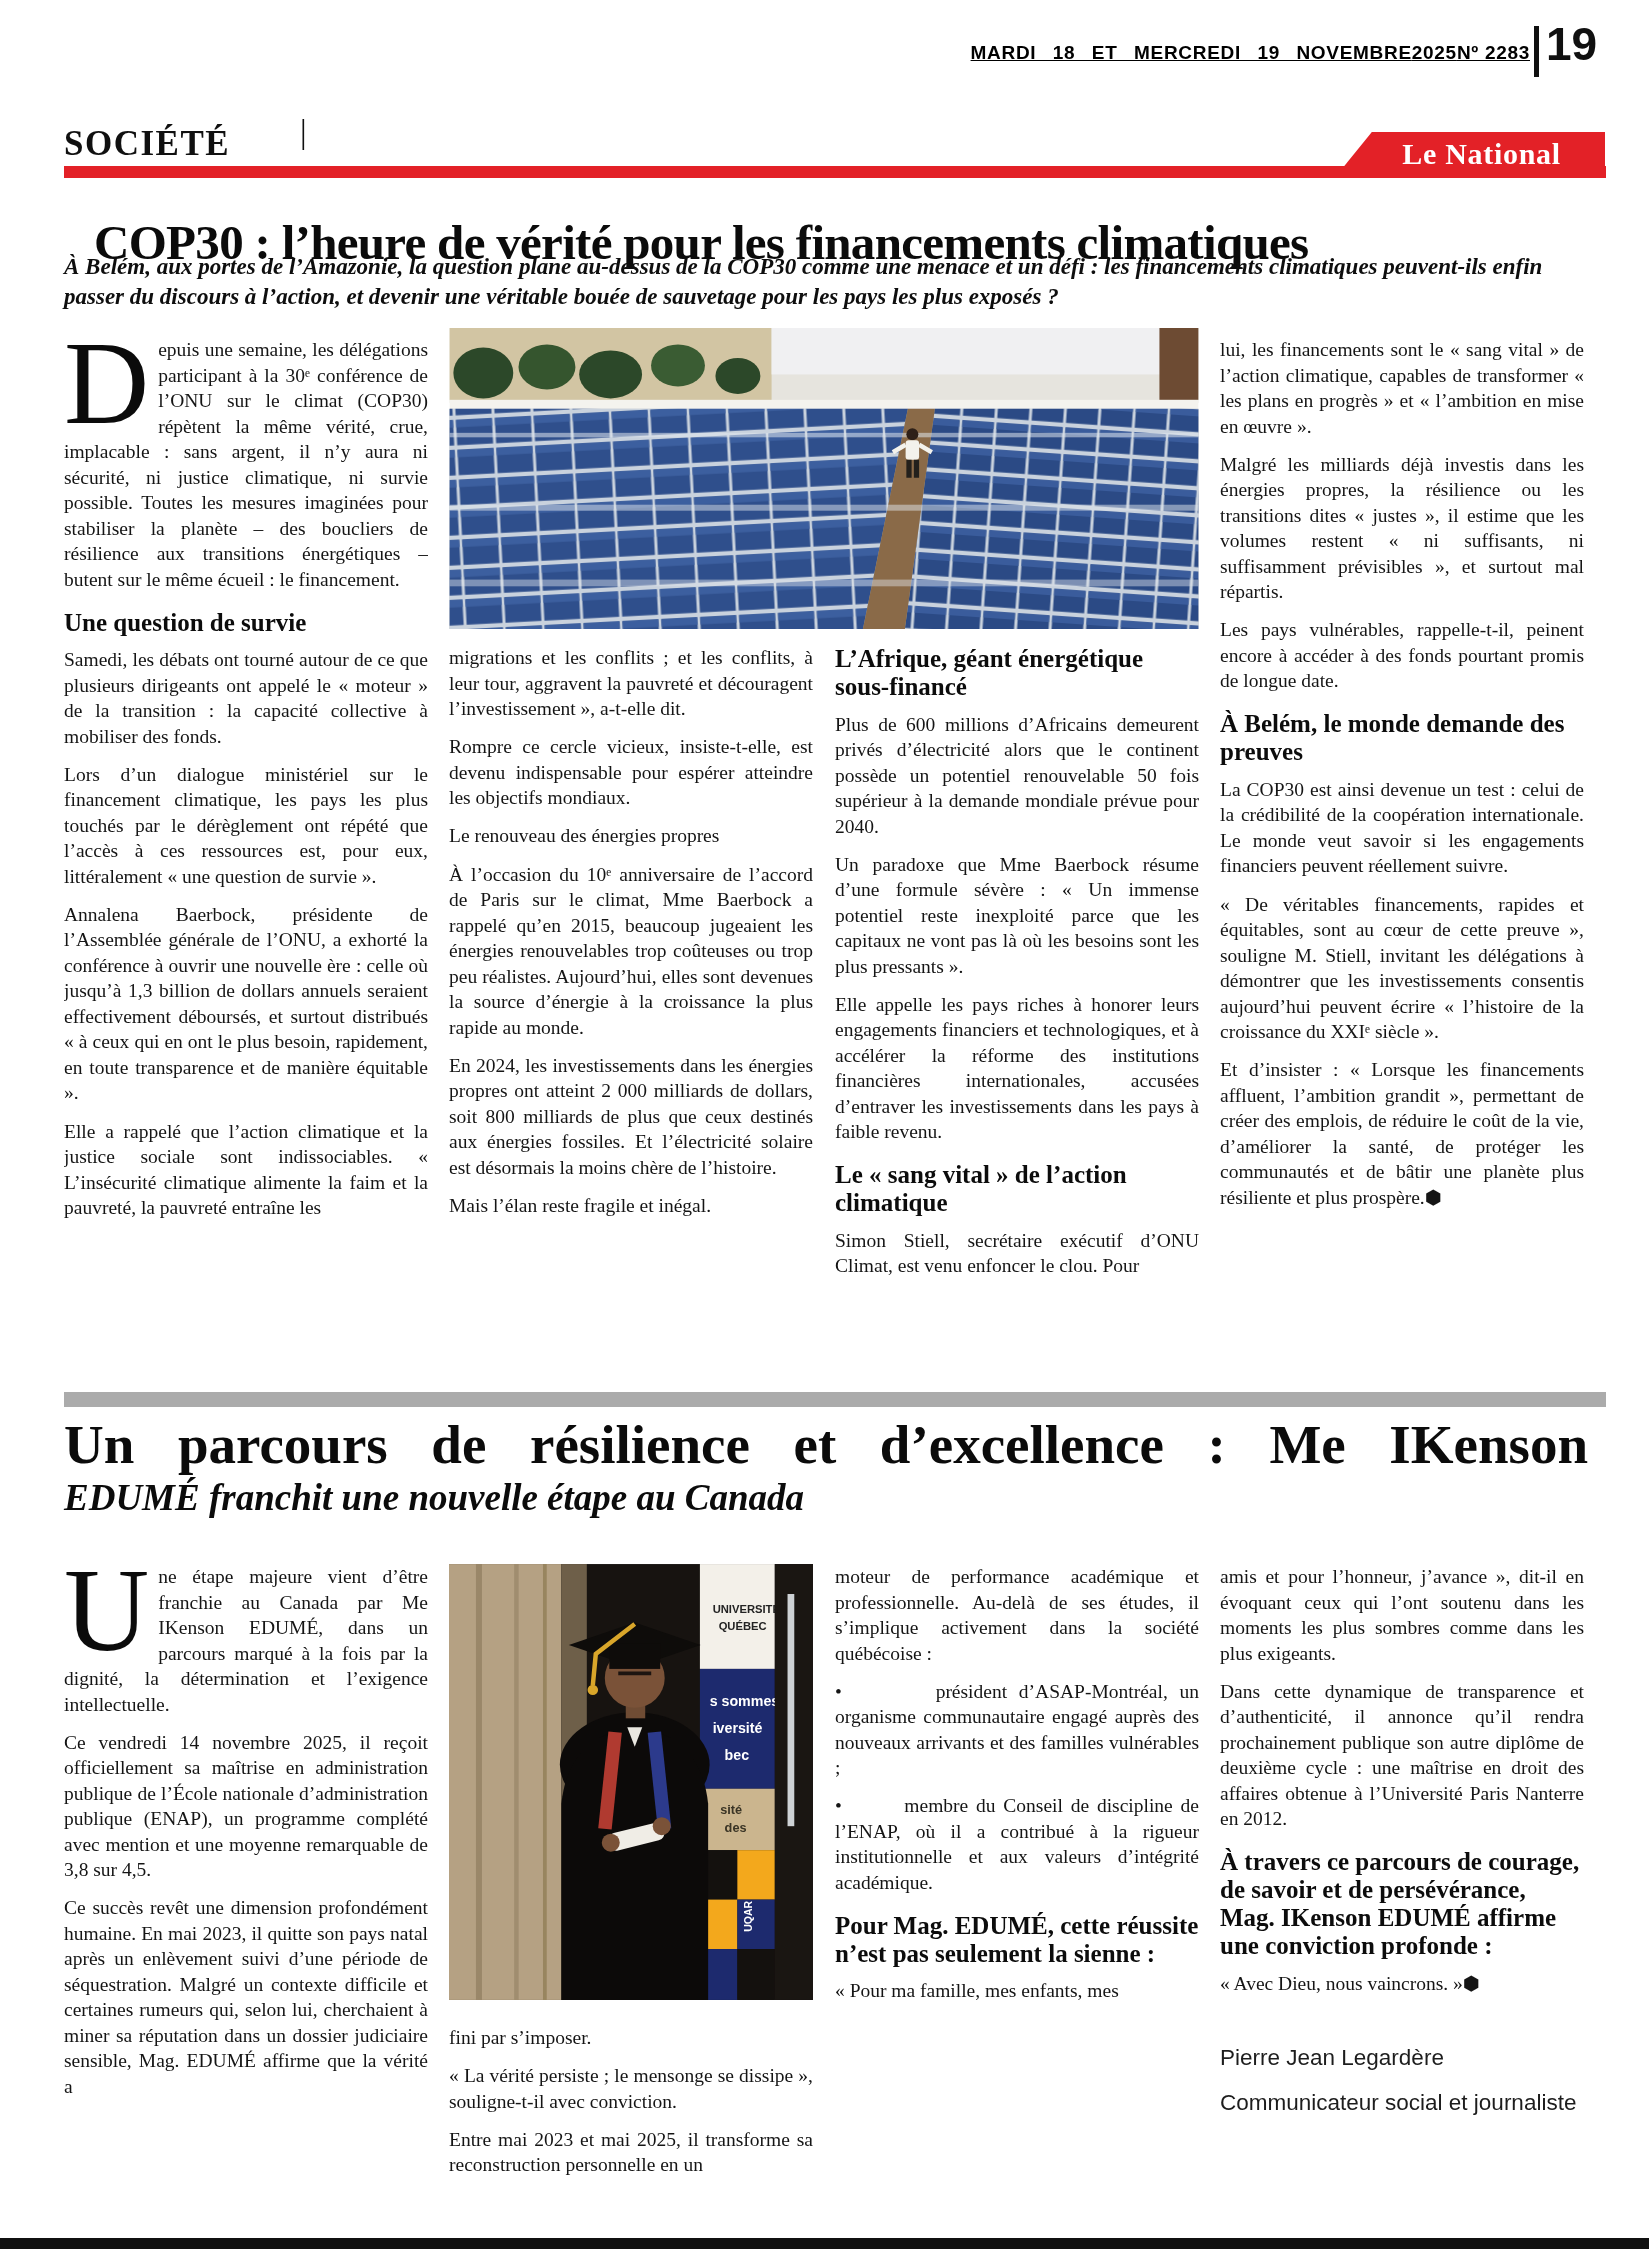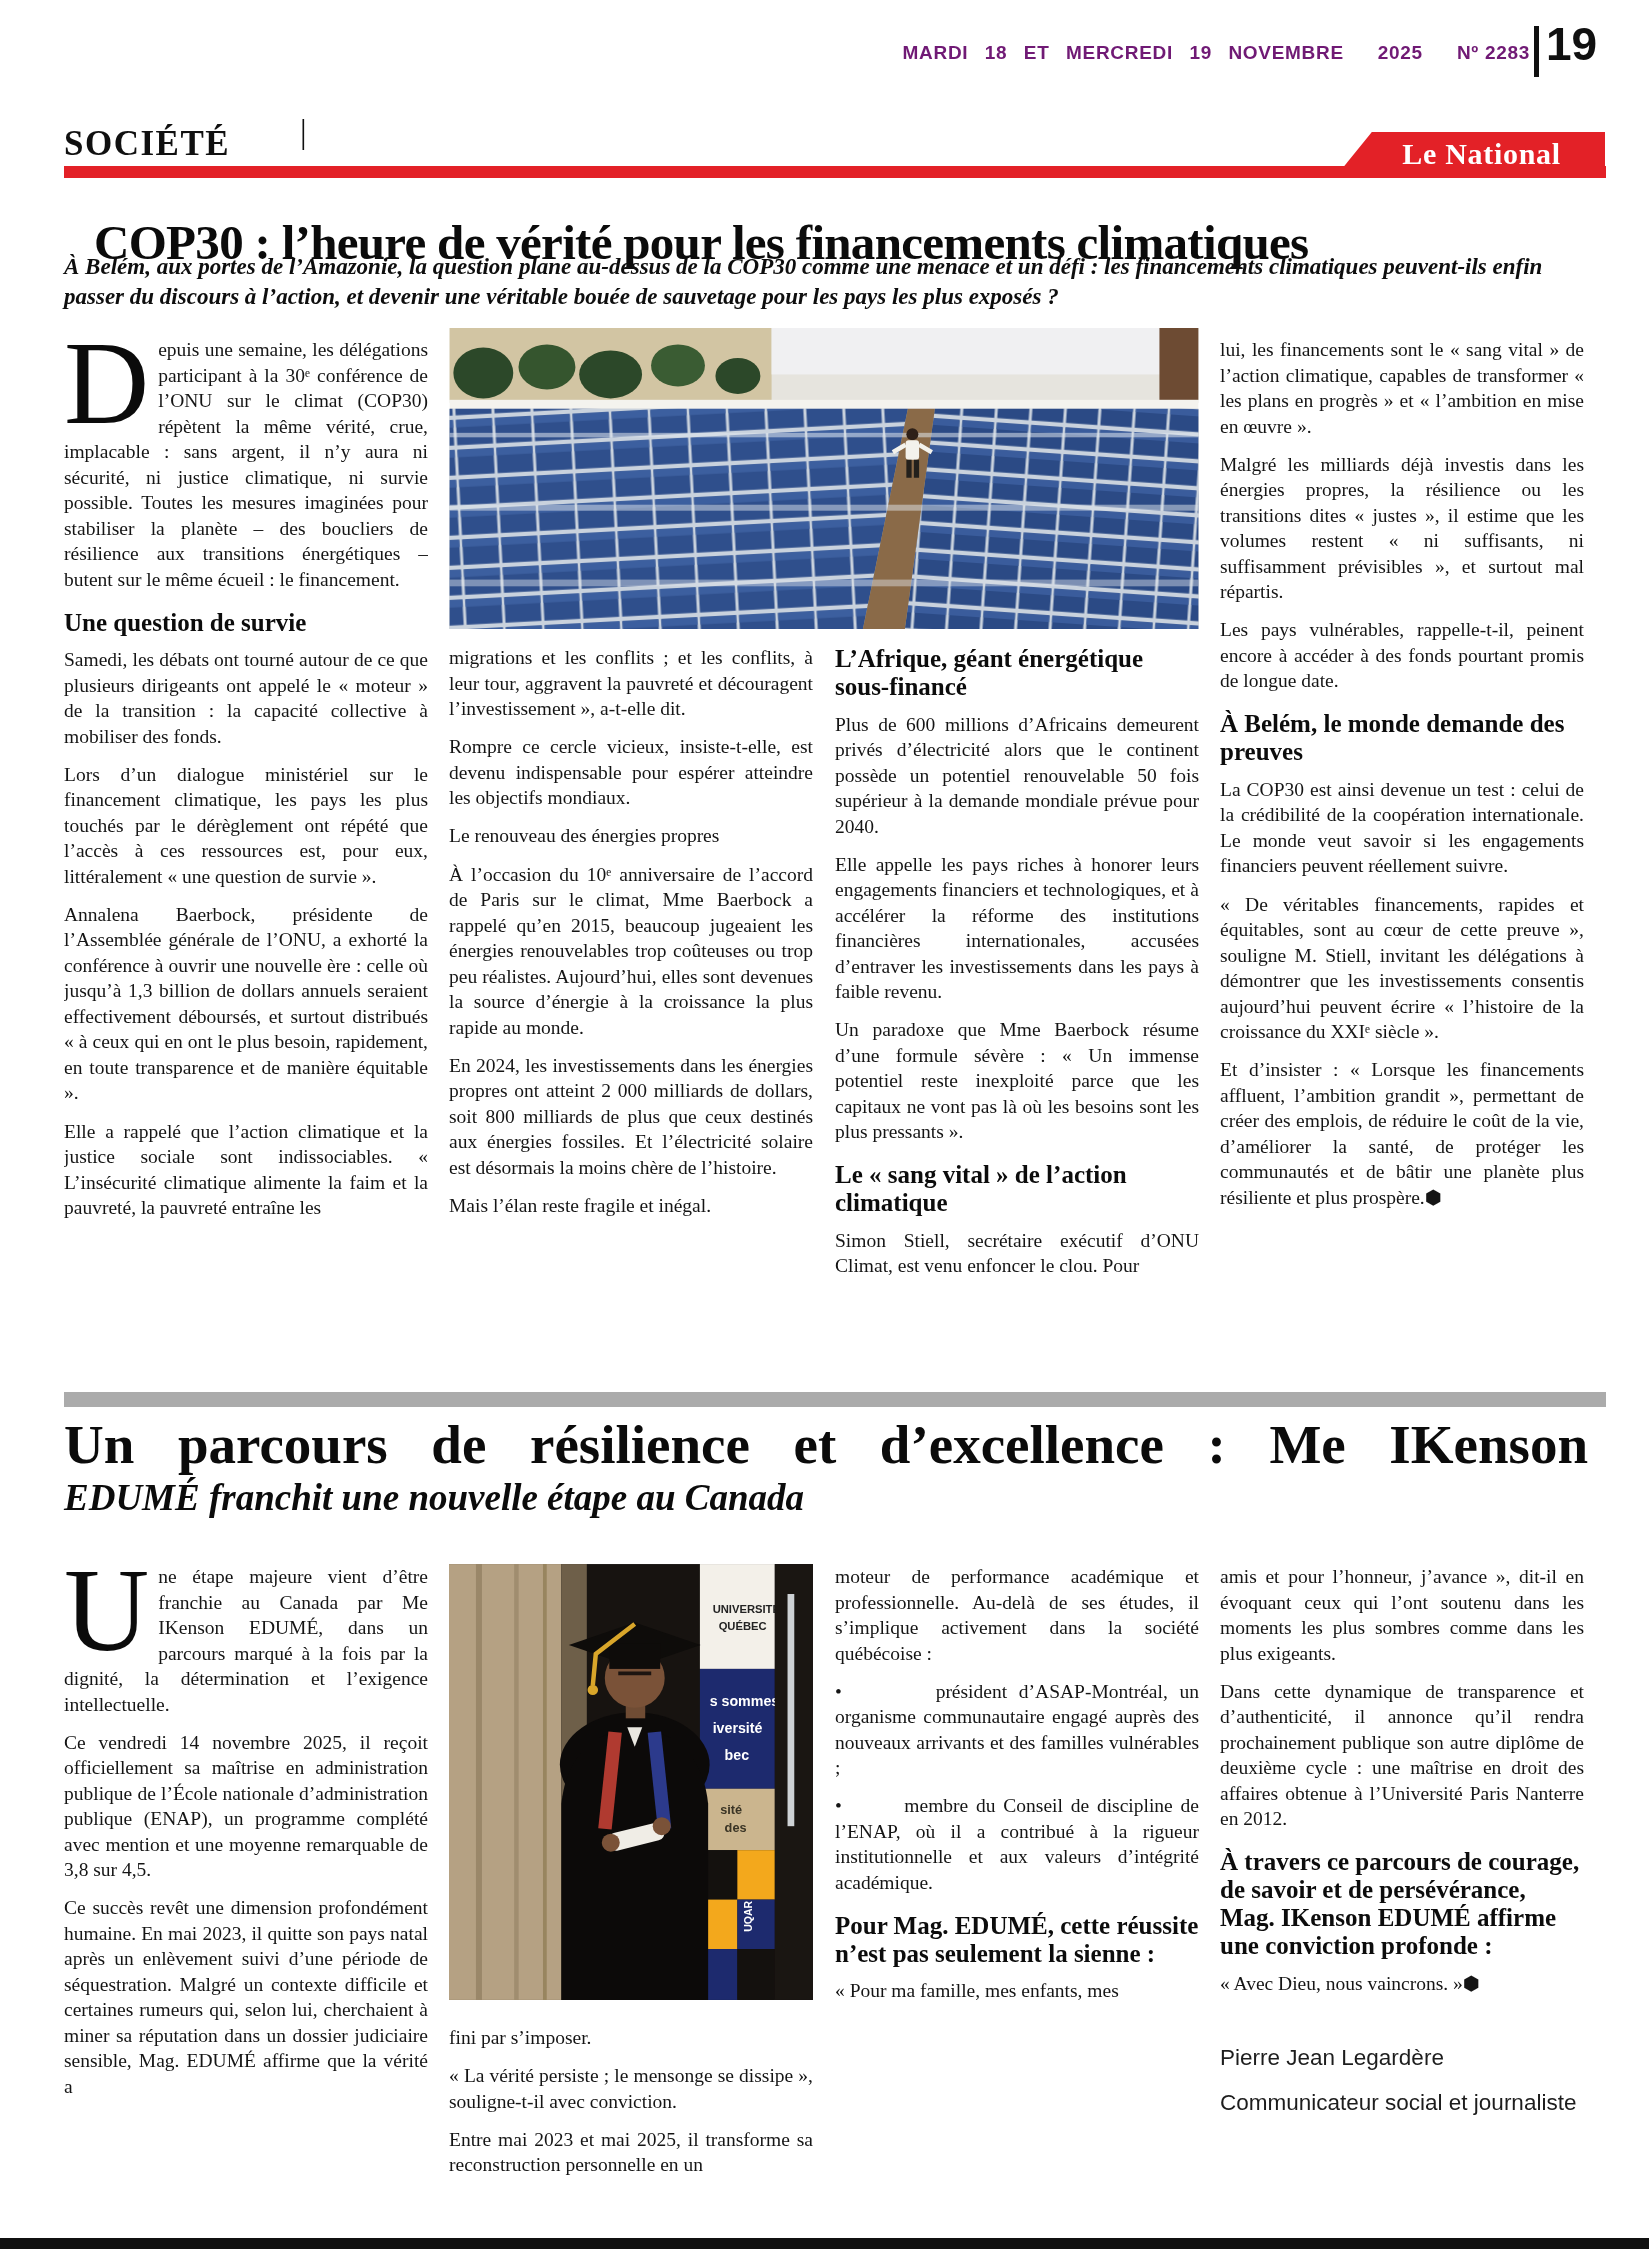--- a/index.html
+++ b/index.html
@@ -3,23 +3,23 @@
 <meta charset="utf-8">
 <style>
   html,body{margin:0;padding:0;}
   body{
     width:1650px;height:2250px;position:relative;background:#ffffff;
     font-family:"Liberation Serif",serif;color:#121212;overflow:hidden;
   }
 
   
   .dateline{
-    position:absolute;top:42px;right:120px;display:flex;gap:34px;
+    position:absolute;top:42px;right:120px;display:flex;
     font-family:"Liberation Sans",sans-serif;font-weight:bold;font-size:19px;
-    letter-spacing:0.7px;color:#701a75;
+    letter-spacing:0.7px;color:#000000;text-decoration:underline;
   }
   .dateline .datepart{word-spacing:10.5px;}
   .pagebar{position:absolute;left:1534px;top:25.5px;width:4.5px;height:51px;background:#101010;}
   .pagenum{
     position:absolute;left:1546px;top:16.5px;font-family:"Liberation Sans",sans-serif;
     font-weight:bold;font-size:46px;color:#101010;
   }
   .section-label{
     position:absolute;left:64px;top:124px;font-weight:bold;font-size:35px;
     letter-spacing:1.5px;color:#101010;
@@ -158,22 +158,22 @@
     <p class="body">Rompre ce cercle vicieux, insiste-t-elle, est devenu indispensable pour espérer atteindre les objectifs mondiaux.</p>
     <p class="body">Le renouveau des énergies propres</p>
     <p class="body">À l’occasion du 10ᵉ anniversaire de l’accord de Paris sur le climat, Mme Baerbock a rappelé qu’en 2015, beaucoup jugeaient les énergies renouvelables trop coûteuses ou trop peu réalistes. Aujourd’hui, elles sont devenues la source d’énergie à la croissance la plus rapide au monde.</p>
     <p class="body">En 2024, les investissements dans les énergies propres ont atteint 2 000 milliards de dollars, soit 800 milliards de plus que ceux destinés aux énergies fossiles. Et l’électricité solaire est désormais la moins chère de l’histoire.</p>
     <p class="body">Mais l’élan reste fragile et inégal.</p>
   </div>
 
   <div class="col col-a1-low" style="left:835px;">
     <h3 class="sub first">L’Afrique, géant énergétique sous-financé</h3>
     <p class="body">Plus de 600 millions d’Africains demeurent privés d’électricité alors que le continent possède un potentiel renouvelable 50 fois supérieur à la demande mondiale prévue pour 2040.</p>
+    <p class="body">Un paradoxe que Mme Baerbock résume d’une formule sévère : « Un immense potentiel reste inexploité parce que les capitaux ne vont pas là où les besoins sont les plus pressants ».</p>
     <p class="body">Elle appelle les pays riches à honorer leurs engagements financiers et technologiques, et à accélérer la réforme des institutions financières internationales, accusées d’entraver les investissements dans les pays à faible revenu.</p>
-    <p class="body">Un paradoxe que Mme Baerbock résume d’une formule sévère : « Un immense potentiel reste inexploité parce que les capitaux ne vont pas là où les besoins sont les plus pressants ».</p>
     <h3 class="sub">Le « sang vital » de l’action climatique</h3>
     <p class="body">Simon Stiell, secrétaire exécutif d’ONU Climat, est venu enfoncer le clou. Pour</p>
   </div>
 
   <div class="col col-a1" style="left:1220px;">
     <p class="body">lui, les financements sont le « sang vital » de l’action climatique, capables de transformer « les plans en progrès » et « l’ambition en mise en œuvre ».</p>
     <p class="body">Malgré les milliards déjà investis dans les énergies propres, la résilience ou les transitions dites « justes », il estime que les volumes restent « ni suffisants, ni suffisamment prévisibles », et surtout mal répartis.</p>
     <p class="body">Les pays vulnérables, rappelle-t-il, peinent encore à accéder à des fonds pourtant promis de longue date.</p>
     <h3 class="sub">À Belém, le monde demande des preuves</h3>
     <p class="body">La COP30 est ainsi devenue un test : celui de la crédibilité de la coopération internationale. Le monde veut savoir si les engagements financiers peuvent réellement suivre.</p>

